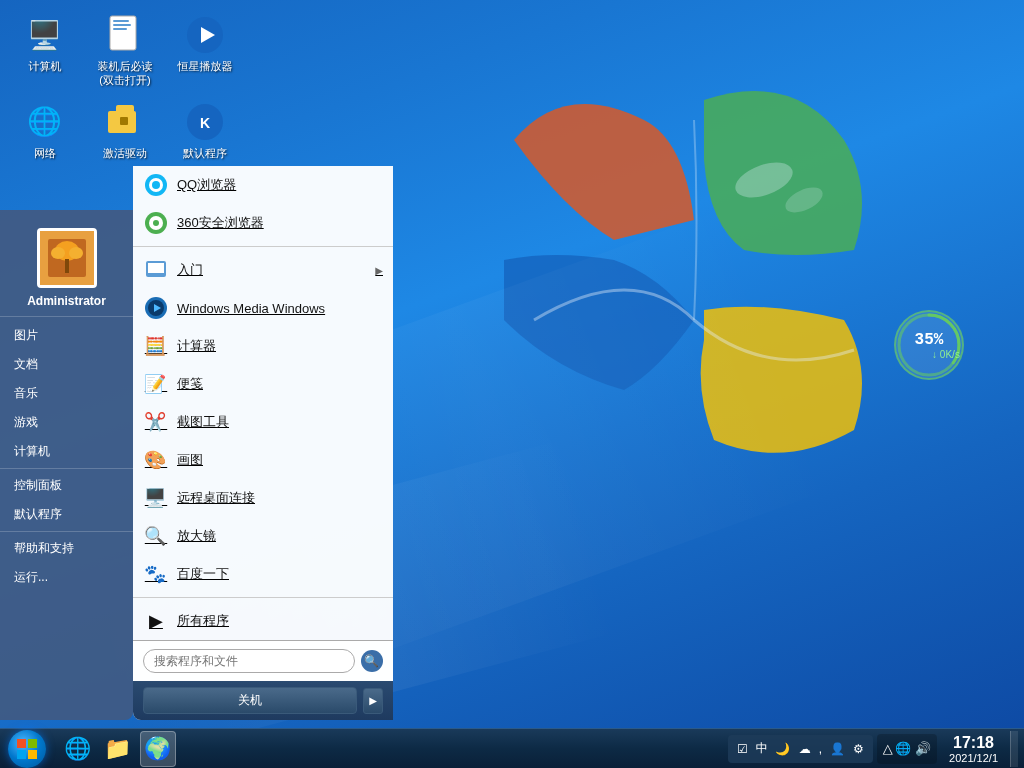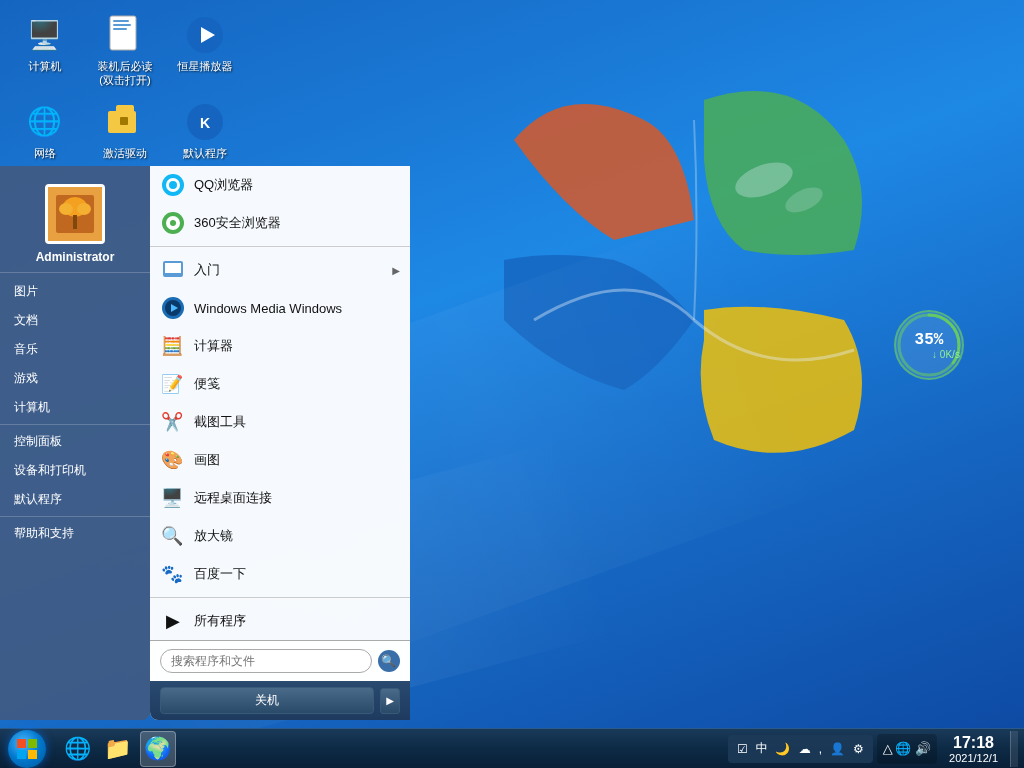--- a/index.html
+++ b/index.html
@@ -72,24 +72,25 @@
       z-index: 100;
     }
     .start-menu-left {
       width: 260px;
       background: rgba(255,255,255,0.96);
       border-radius: 0 0 0 8px;
       display: flex;
       flex-direction: column;
     }
     .start-menu-right {
-      width: 150px;
+      width: 133px;
       background: rgba(65, 90, 130, 0.92);
       border-radius: 0 0 8px 0;
       padding: 8px 0;
+      margin-top: 44px;
     }
     .user-avatar {
       width: 60px;
       height: 60px;
       border: 3px solid white;
       border-radius: 4px;
       background: linear-gradient(135deg, #f4a460, #ff6347, #228b22);
       display: flex;
       align-items: center;
       justify-content: center;
@@ -109,20 +110,21 @@
       padding: 6px 14px;
       color: white;
       font-size: 12px;
       cursor: pointer;
     }
 
     
     .left-items {
       flex: 1;
       overflow: hidden;
+      text-decoration: underline;
     }
     .menu-item {
       display: flex;
       align-items: center;
       padding: 6px 10px;
       cursor: pointer;
       font-size: 13px;
       color: #111;
       gap: 8px;
     }
@@ -492,24 +494,24 @@
         <div class="user-name">Administrator</div>
       </div>
 
       <div class="right-item">图片</div>
       <div class="right-item">文档</div>
       <div class="right-item">音乐</div>
       <div class="right-item">游戏</div>
       <div class="right-item">计算机</div>
       <div style="height:1px;background:rgba(255,255,255,0.2);margin:2px 0;"></div>
       <div class="right-item">控制面板</div>
-      <div class="right-item">设备和打印机</div>
       <div class="right-item">默认程序</div>
       <div style="height:1px;background:rgba(255,255,255,0.2);margin:2px 0;"></div>
       <div class="right-item">帮助和支持</div>
+      <div class="right-item">运行...</div>
     </div>
 
     <div class="start-menu-left">
       <div class="left-items">
 
         <div class="menu-item">
           <div class="item-icon">
             <svg width="24" height="24" viewBox="0 0 24 24">
                 <circle cx="12" cy="12" r="11" fill="#12b7f5"></circle>
                 <circle cx="12" cy="12" r="7" fill="white"></circle>

